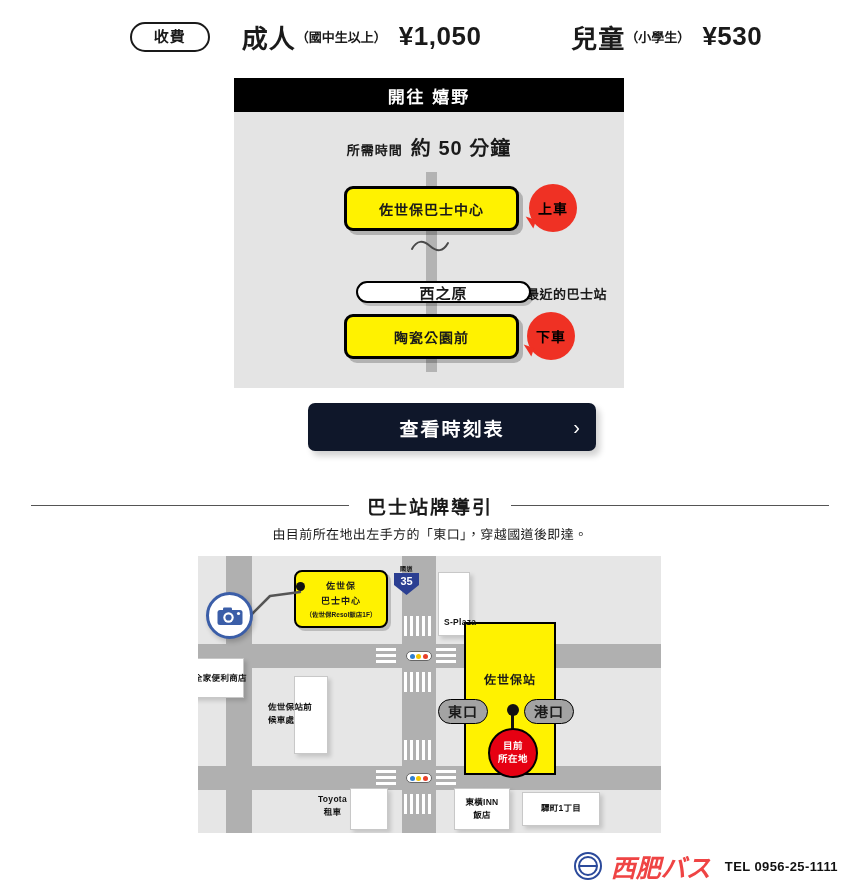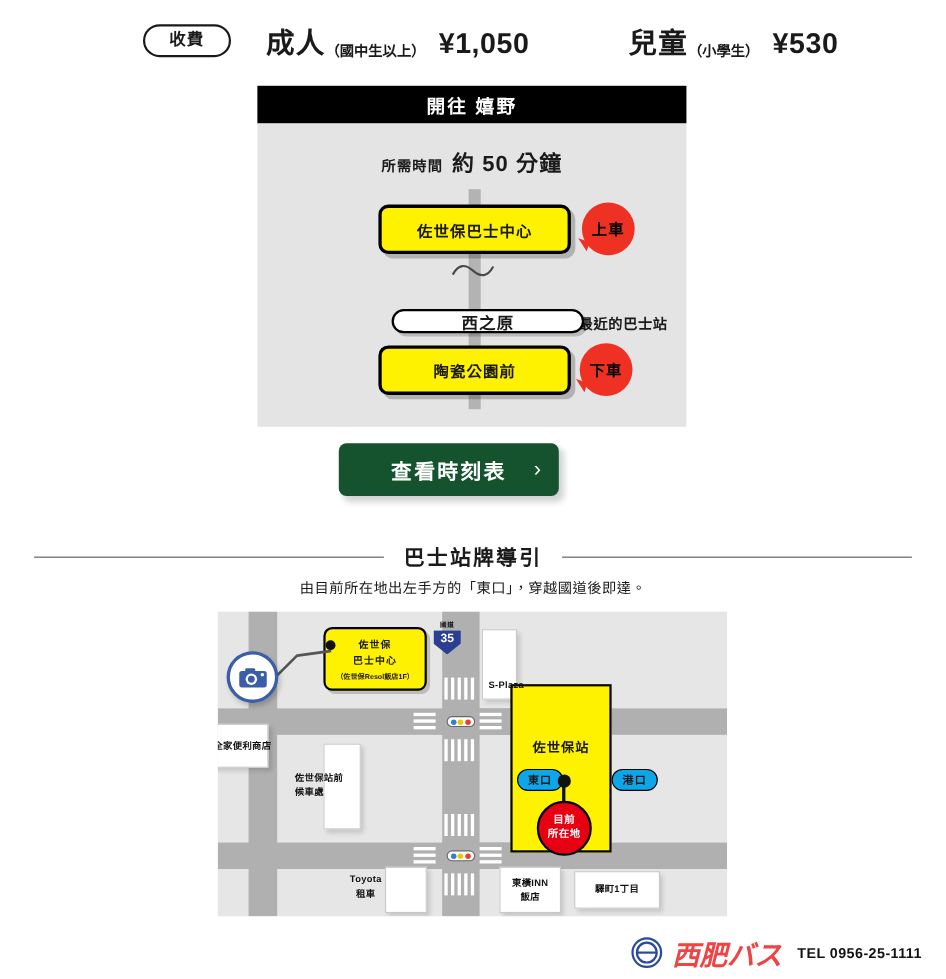--- a/index.html
+++ b/index.html
@@ -22,21 +22,21 @@
   }
   .fare-badge {
     border: 2px solid #1a1a1a;
     border-radius: 999px;
     padding: 5px 22px 6px;
     font-size: 15px; font-weight: bold;
     letter-spacing: 1px;
     line-height: 1;
     background: #fff;
   }
-  .fare-group { display: flex; align-items: flex-end; }
+  .fare-group { display: flex; align-items: center; }
   .fare-cat { font-size: 26px; font-weight: bold; letter-spacing: 1px; }
   .fare-sub { font-size: 13px; font-weight: bold; }
   .fare-price { font-size: 26px; font-weight: bold; margin-left: 12px; letter-spacing: 0.5px; }
   .fare-gap { width: 26px; }
 
   
   .route-panel {
     position: absolute; left: 234px; top: 78px;
     width: 390px; height: 310px;
     background: #e4e4e4;
@@ -110,22 +110,22 @@
     border-left: 11px solid transparent;
     border-top: 9px solid #ef3124;
     transform: rotate(18deg);
   }
   .bubble-board  { left: 295px; top: 72px; }
   .bubble-alight { left: 293px; top: 200px; }
 
   
   .cta {
     position: absolute; left: 308px; top: 403px;
-    width: 200px; height: 48px;
-    background: #14532d;
+    width: 288px; height: 48px;
+    background: #0f172a;
     border-radius: 7px;
     display: flex; align-items: center; justify-content: center;
     box-shadow: 4px 5px 6px rgba(0,0,0,0.18);
     cursor: pointer;
   }
   .cta-label {
     color: #ffffff; font-size: 19px; font-weight: bold; letter-spacing: 2px;
   }
   .cta-chev {
     position: absolute; right: 16px; top: 50%;
@@ -226,24 +226,24 @@
   .signal {
     position: absolute; width: 26px; height: 10px;
     background: #fff; border: 1px solid #666; border-radius: 5px;
     display: flex; align-items: center; justify-content: space-around;
     z-index: 5; padding: 0 2px;
   }
   .signal i { width: 5px; height: 5px; border-radius: 50%; display: block; }
 
   .exit-pill {
     position: absolute;
-    background: #0ea5e9; border: 1.5px solid #000; border-radius: 999px;
+    background: #a3a3a3; border: 1.5px solid #000; border-radius: 999px;
     padding: 1px 9px 2px;
-    font-size: 10px; font-weight: bold; letter-spacing: 1px;
-    z-index: 8; white-space: nowrap; margin-left: 32px;
+    font-size: 14px; font-weight: bold; letter-spacing: 1px;
+    z-index: 8; white-space: nowrap;
   }
   .here-dot {
     position: absolute; left: 309px; top: 148px;
     width: 12px; height: 12px; border-radius: 50%; background: #111; z-index: 9;
   }
   .here-stem {
     position: absolute; left: 313px; top: 156px;
     width: 3px; height: 22px; background: #111; z-index: 8;
   }
   .here-circle {

